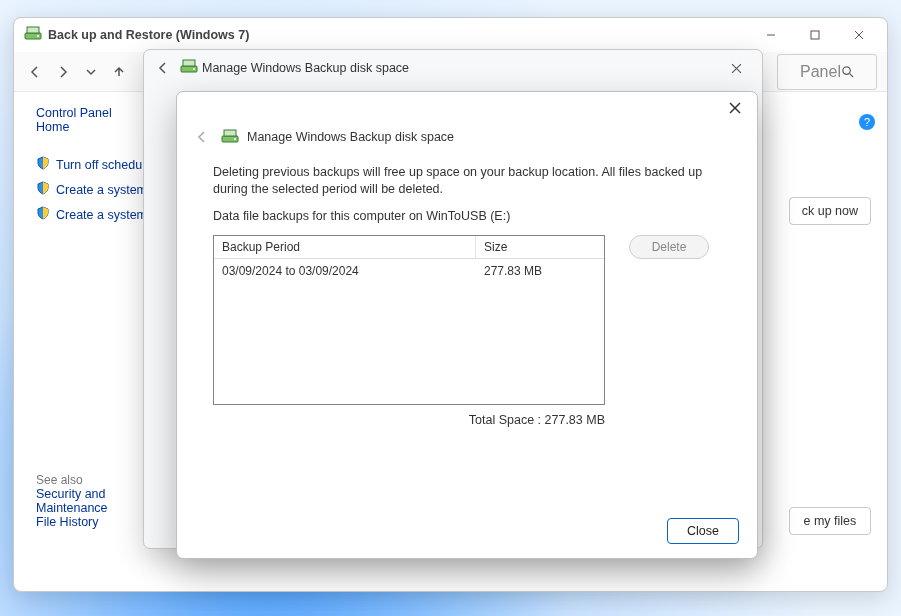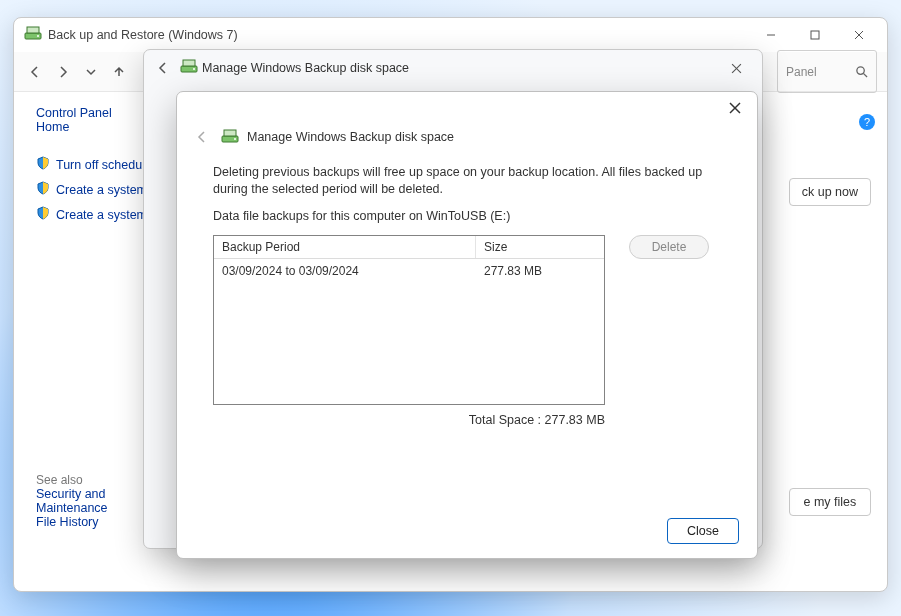--- a/index.html
+++ b/index.html
@@ -8,49 +8,50 @@
 
   
   .win-outer {
     position:absolute; top:17px; left:13px; width:875px; height:575px;
     background:#ffffff; border:1px solid #c9c9c9; border-radius:8px;
     box-shadow:0 6px 24px rgba(0,0,0,.15);
   }
   .win-outer .titlebar {
     height:34px; display:flex; align-items:center; padding:0 6px 0 10px;
     border-bottom:0;
+    font-weight:bold;
   }
   .win-outer .titlebar .title { color:#444; font-size:12.5px; margin-left:6px; flex:1; }
   .win-outer .sysbtns { display:flex; gap:0; }
   .sysbtn { width:44px; height:28px; display:flex; align-items:center; justify-content:center; color:#555; font-size:12px; }
   .sysbtn svg { width:10px; height:10px; stroke:#555; fill:none; stroke-width:1; }
 
   .win-outer .navrow {
     height:40px; display:flex; align-items:center; gap:6px; padding:0 10px;
     border-bottom:1px solid #e7e7e7; background:#fafafa;
   }
   .nav-arrow { width:22px; height:22px; display:flex; align-items:center; justify-content:center; color:#555; }
   .nav-arrow svg { width:14px; height:14px; stroke:#555; fill:none; stroke-width:1.5; }
   .search-frag {
-    margin-left:auto; width:100px; height:43px; border:1px solid #d0d0d0; border-radius:3px;
-    display:flex; align-items:center; padding:0 8px; color:#888; font-size:12px;
-    justify-content:space-between;
+    margin-left:auto; width:100px; height:36px; border:1px solid #d0d0d0; border-radius:3px;
+    display:flex; align-items:center; padding:0 8px; color:#888; font-size:16px;
+    justify-content:center;
   }
   .search-frag .mag { stroke:#666; }
 
   .win-outer .body { display:flex; height:calc(100% - 82px); }
   .leftpane { width:138px; padding:14px 8px 10px 22px; font-size:12.5px; color:#003399; }
   .leftpane .home { color:#003399; margin-bottom:22px; }
   .leftpane .link { display:flex; align-items:center; gap:6px; color:#003399; margin-bottom:8px; cursor:pointer; white-space:nowrap; }
   .shield-icon { width:14px; height:14px; }
   .leftpane .seealso { margin-top:250px; color:#777; font-size:12px; }
   .leftpane .sa-link { color:#003399; margin-top:0; }
 
   .rightfrag {
-    position:absolute; right:16px; top:160px; display:flex; flex-direction:column; gap:282px;
+    position:absolute; right:16px; top:179px; display:flex; flex-direction:column; gap:282px;
   }
   .rightfrag .btn {
     border:1px solid #c9c9c9; border-radius:4px; background:#fff;
     padding:6px 12px; font-size:12.5px; color:#333;
   }
   .help-badge {
     position:absolute; right:12px; top:96px; width:16px; height:16px; background:#1e90ff;
     border-radius:50%; color:#fff; font-size:11px; display:flex; align-items:center; justify-content:center;
   }
 

